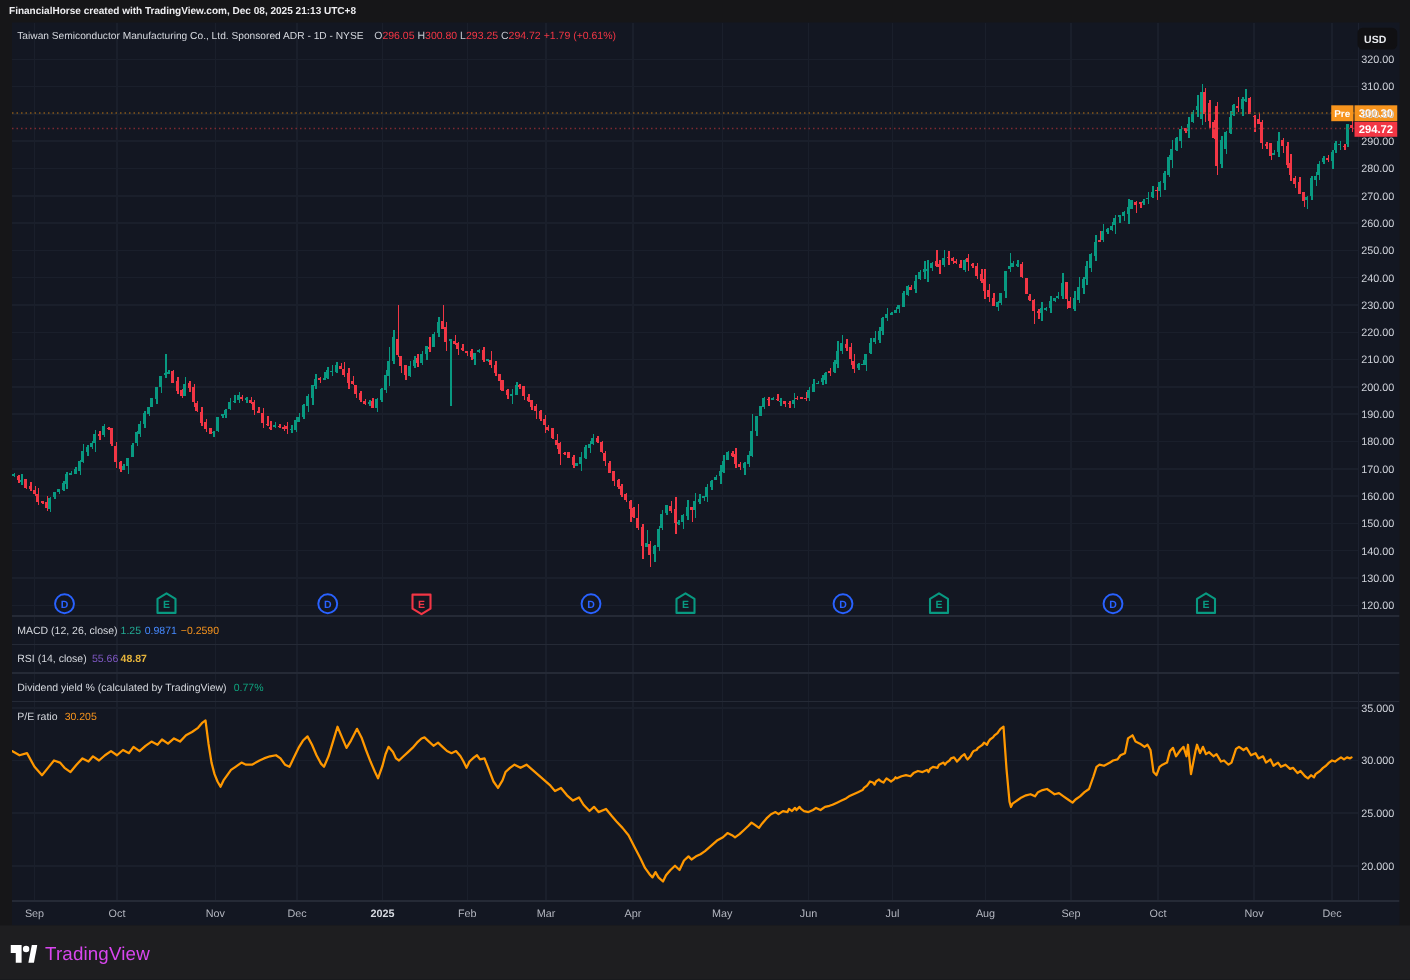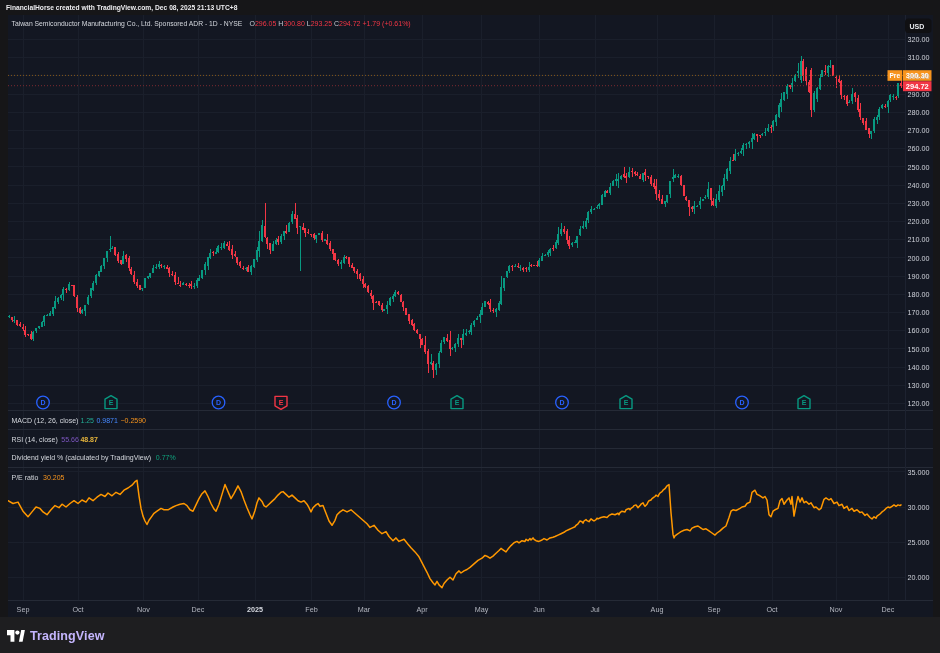--- a/index.html
+++ b/index.html
@@ -807,13 +807,13 @@
 
 </svg>
 </div>
 <div style="position:absolute;left:0;top:617px;width:940px;height:36px;background:#1e1e20"></div>
 <div style="position:absolute;left:7px;top:629px;display:flex;align-items:center;gap:5px">
 <svg width="18" height="12" viewBox="0 0 18 12" style="display:block">
 <path fill="#ffffff" d="M0 0 H7.4 V11.8 H3.5 V5.3 H0 Z"></path>
 <circle fill="#ffffff" cx="10.4" cy="2.6" r="2.15"></circle>
 <path fill="#ffffff" d="M14.2 0 H17.9 L15.6 11.8 H11.9 Z"></path>
 </svg>
-<span style="color:#c4b5fd;font-weight:bold;font-size:12.5px;letter-spacing:0.1px">TradingView</span>
+<span style="color:#d946ef;font-weight:normal;font-size:12.5px;letter-spacing:0.1px">TradingView</span>
 </div>
 </body></html>

